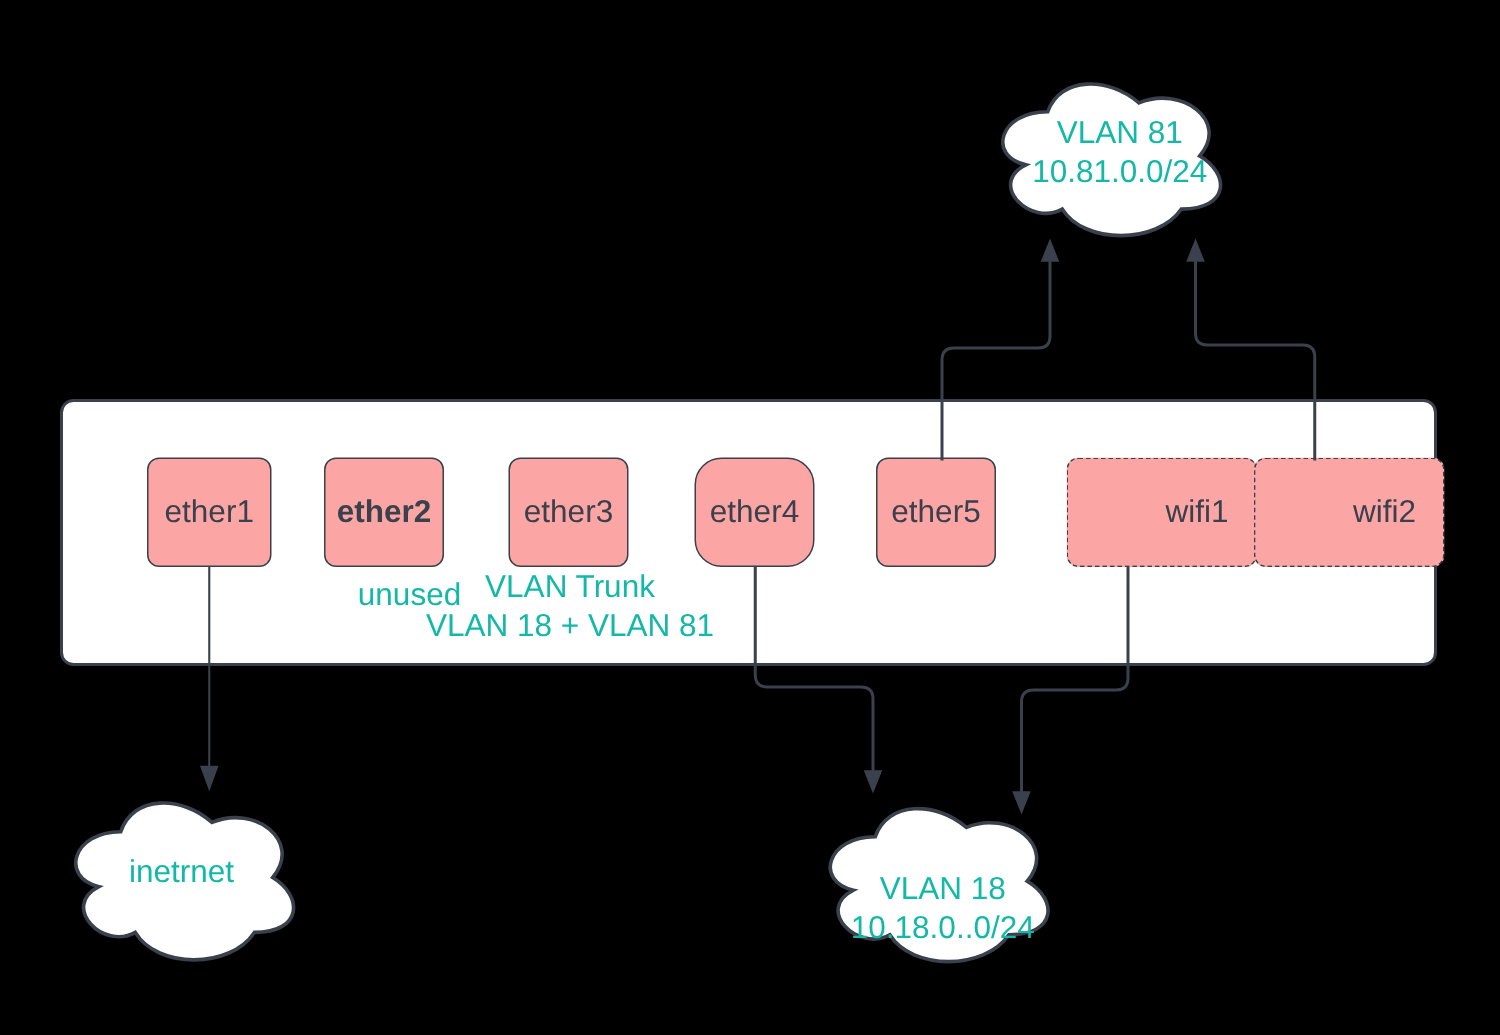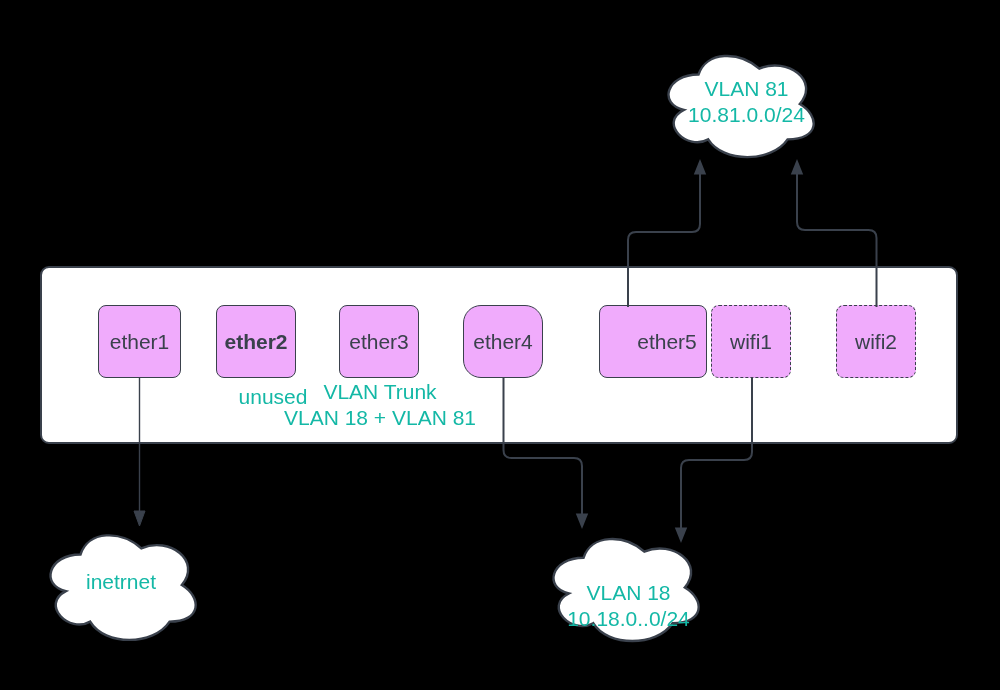--- a/index.html
+++ b/index.html
@@ -25,31 +25,31 @@
     background: #ffffff;
     border: 2px solid #3a414c;
     border-radius: 9px;
     z-index: 1;
   }
   .port {
     position: absolute;
     top: 305px;
     height: 71px;
     width: 78px;
-    background: #f0abfc;
+    background: #fca5a5;
     border: 1.5px solid #3a414c;
     border-radius: 8px;
     display: flex;
     align-items: center;
     justify-content: center;
     font-size: 21px;
     color: #3a414c;
     z-index: 2;
   }
-  .port.dashed { border-style: dashed; }
+  .port.dashed { border-style: dashed; padding-left: 47px; }
   #connLayer {
     position: absolute;
     left: 0; top: 0;
     width: 1000px;
     height: 690px;
     z-index: 5;
     pointer-events: none;
   }
   .diagram-label {
     position: absolute;
@@ -73,21 +73,21 @@
   </div>
   <div class="port" style="left:216px;font-weight:bold;">
     <span>ether2</span>
   </div>
   <div class="port" style="left:339px;">
     <span>ether3</span>
   </div>
   <div class="port" style="left:463px;border-radius:18px;">
     <span>ether4</span>
   </div>
-  <div class="port" style="left:599px;padding-left:28px;">
+  <div class="port" style="left:584px;">
     <span>ether5</span>
   </div>
   <div class="port dashed" style="left:711px;">
     <span>wifi1</span>
   </div>
   <div class="port dashed" style="left:836px;">
     <span>wifi2</span>
   </div>
 
   <div class="diagram-label" style="left:223px; top:384px; width:100px;">unused</div>

